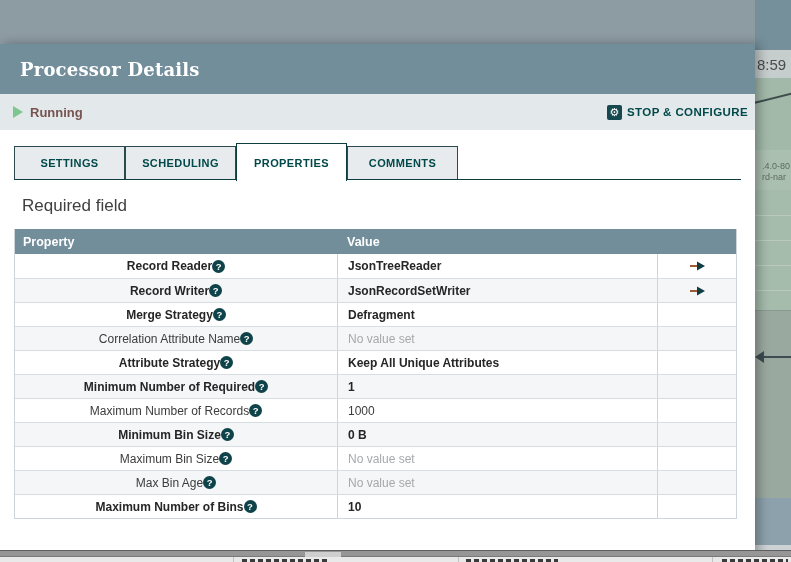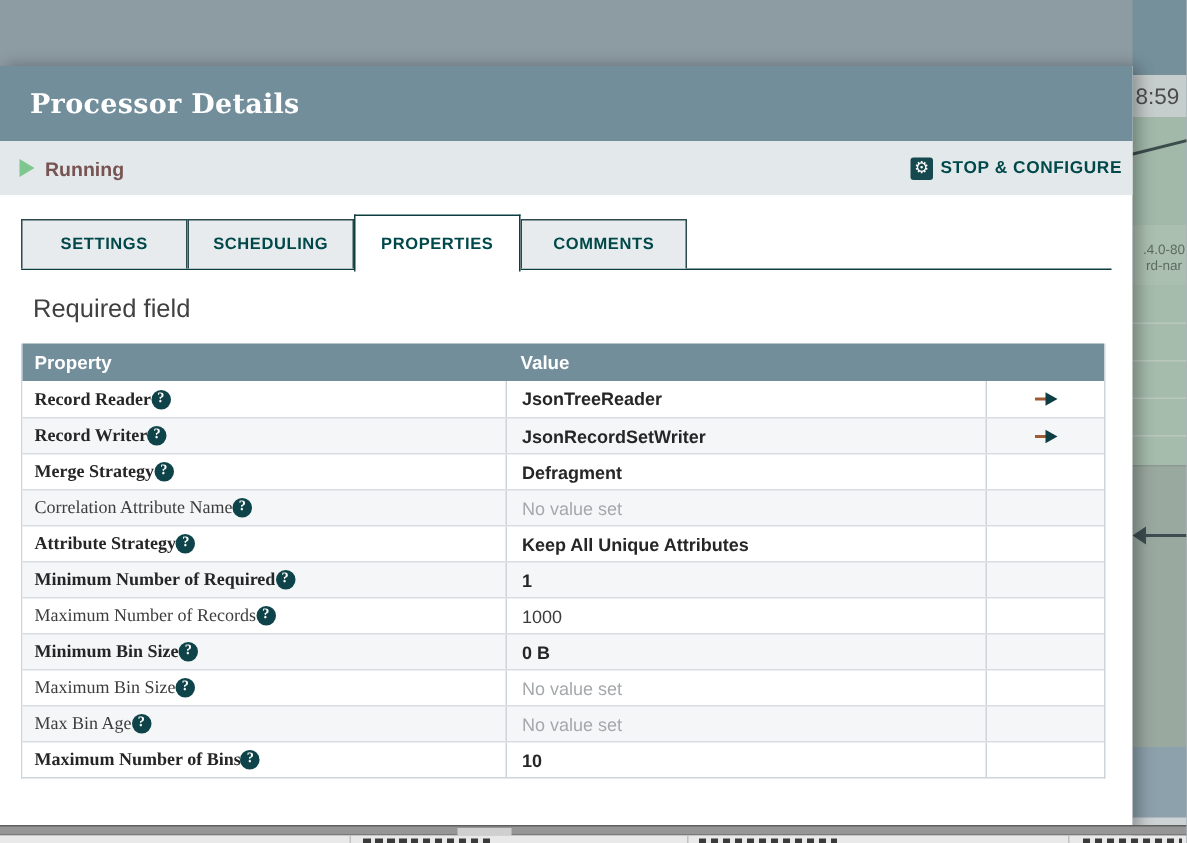--- a/index.html
+++ b/index.html
@@ -43,21 +43,21 @@
   .ptable { margin:13px 0 0 14px; width:723px; border:1px solid #ccd6da; border-top:none; }
   .thead { display:flex; height:25px; background:#728e9b; color:#fff;
            font-weight:bold; font-size:12.5px; align-items:center; }
   .thead .c1 { width:322px; padding-left:8px; }
   .thead .c2 { width:320px; padding-left:10px; }
   .thead .c3 { width:79px; }
   .rows .row { display:flex; height:24px; background:#fff; border-top:1px solid #d7dee1; }
   .rows .row:first-child { border-top:none; }
   .rows .row:nth-child(even) { background:#f4f6f7; }
   .cell { display:flex; align-items:center; font-size:12px; color:#3c3c3c; }
-  .cell.prop { width:322px; padding:0 8px; justify-content:flex-start;font-family:Liberation Serif, serif; }
+  .cell.prop { width:322px; padding:0 8px; justify-content:center; }
   .cell.val  { width:320px; padding-left:10px; border-left:1px solid #ccd6da; }
   .cell.link { width:79px; border-left:1px solid #ccd6da; justify-content:center; }
   .row.req .pname, .row.req .val span { font-weight:bold; color:#262626; }
   .row .val-empty { color:#a5a9ac; font-weight:normal !important; }
   .help { width:13px; height:13px; border-radius:50%; background:#0e4349; color:#fff;
           font-size:9.5px; font-weight:bold; line-height:13px; text-align:center;
           cursor:pointer; flex:none; }
   .goto-svg { display:block; }
 
   
@@ -70,21 +70,21 @@
   .bgstrip { position:absolute; left:755px; top:0; width:36px; height:550px; z-index:1; }
   .bg-top      { position:absolute; top:0; height:50px; width:36px; background:#75909b; }
   .bg-clockrow { position:absolute; top:50px; height:28px; width:36px; background:#c6cdcd;
                  display:flex; align-items:center; }
   .bg-clock    { color:#4b4b4b; font-size:15px; padding-left:2px; }
   .bg-green1   { position:absolute; top:78px;  height:72px;  width:36px; background:#a2b9aa; }
   .bg-green2   { position:absolute; top:150px; height:40px;  width:36px; background:#abbfb0; }
   .bg-green3   { position:absolute; top:190px; height:120px; width:36px; background:#a5bbac; }
   .bg-band     { position:absolute; width:36px; height:1px; background:#b9cabd; }
   .bg-frag     { position:absolute; right:1px; font-size:9px; color:#5d6b63; line-height:11px;
-                 text-align:center; }
+                 text-align:left; }
   .bg-diag     { position:absolute; top:97px; left:-3px; width:44px; height:2px;
                  background:#3d4d4d; transform:rotate(-14deg); }
   .bg-panel    { position:absolute; top:310px; height:188px; width:36px; background:#9aa9a0;
                  border-top:1px solid #8b9a91; }
   .bg-arrowline{ position:absolute; top:356px; left:7px; width:29px; height:2px; background:#3d4d52; }
   .bg-arrowhead{ position:absolute; top:351px; left:0; width:0; height:0;
                  border-top:6px solid transparent; border-bottom:6px solid transparent;
                  border-right:9px solid #3d4d52; }
   .bg-blue     { position:absolute; top:498px; height:47px; width:36px; background:#8da1ac; }
   .bg-lightrow { position:absolute; top:545px; height:5px; width:36px; background:#cdd2d4; }

